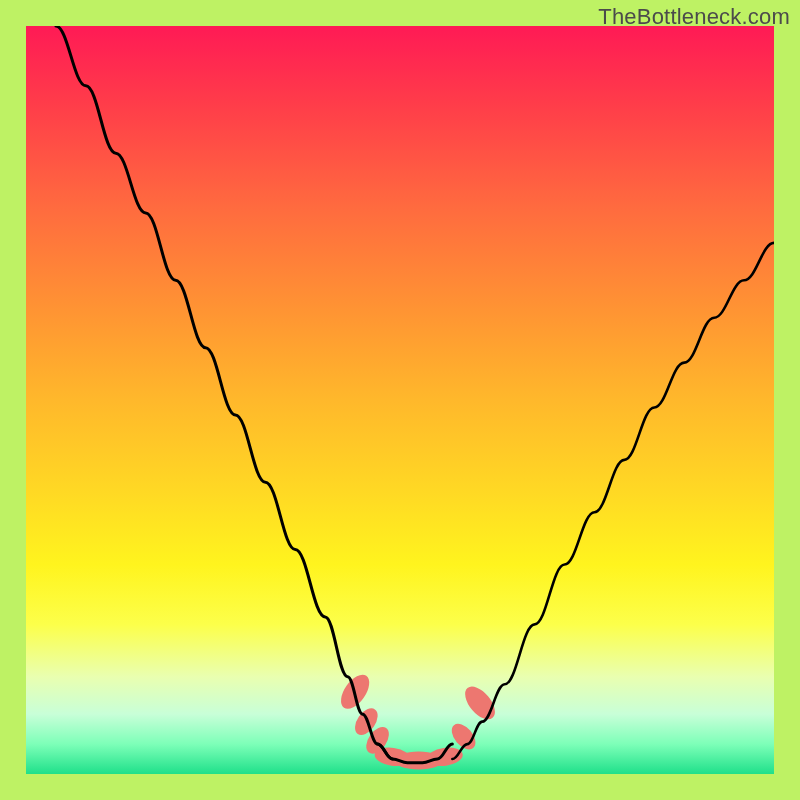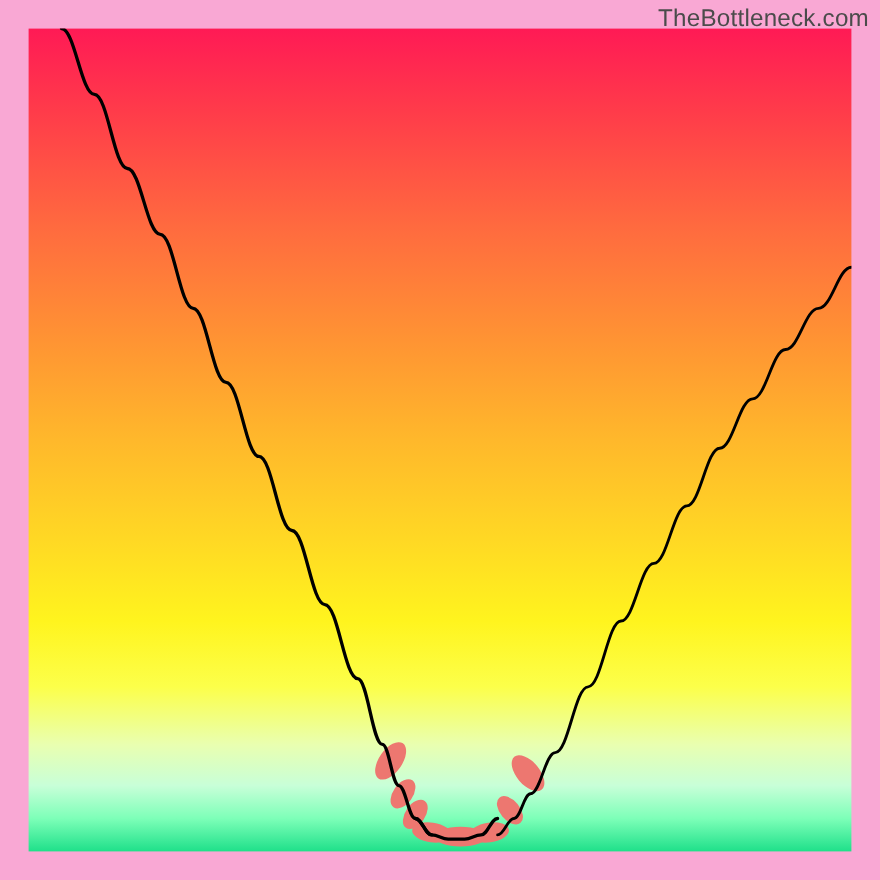--- a/index.html
+++ b/index.html
@@ -10,21 +10,21 @@
     background: #000;
     overflow: hidden;
     font-family: Arial, Helvetica, sans-serif;
   }
   .frame {
     position: absolute;
     left: 0;
     top: 0;
     width: 800px;
     height: 800px;
-    background: #f9a8d4;
+    background: #bef264;
   }
   .plot {
     position: absolute;
     left: 26px;
     top: 26px;
     width: 748px;
     height: 748px;
     background: linear-gradient(to bottom,
       #ff1a55 0%,
       #ff3b4a 10%,

